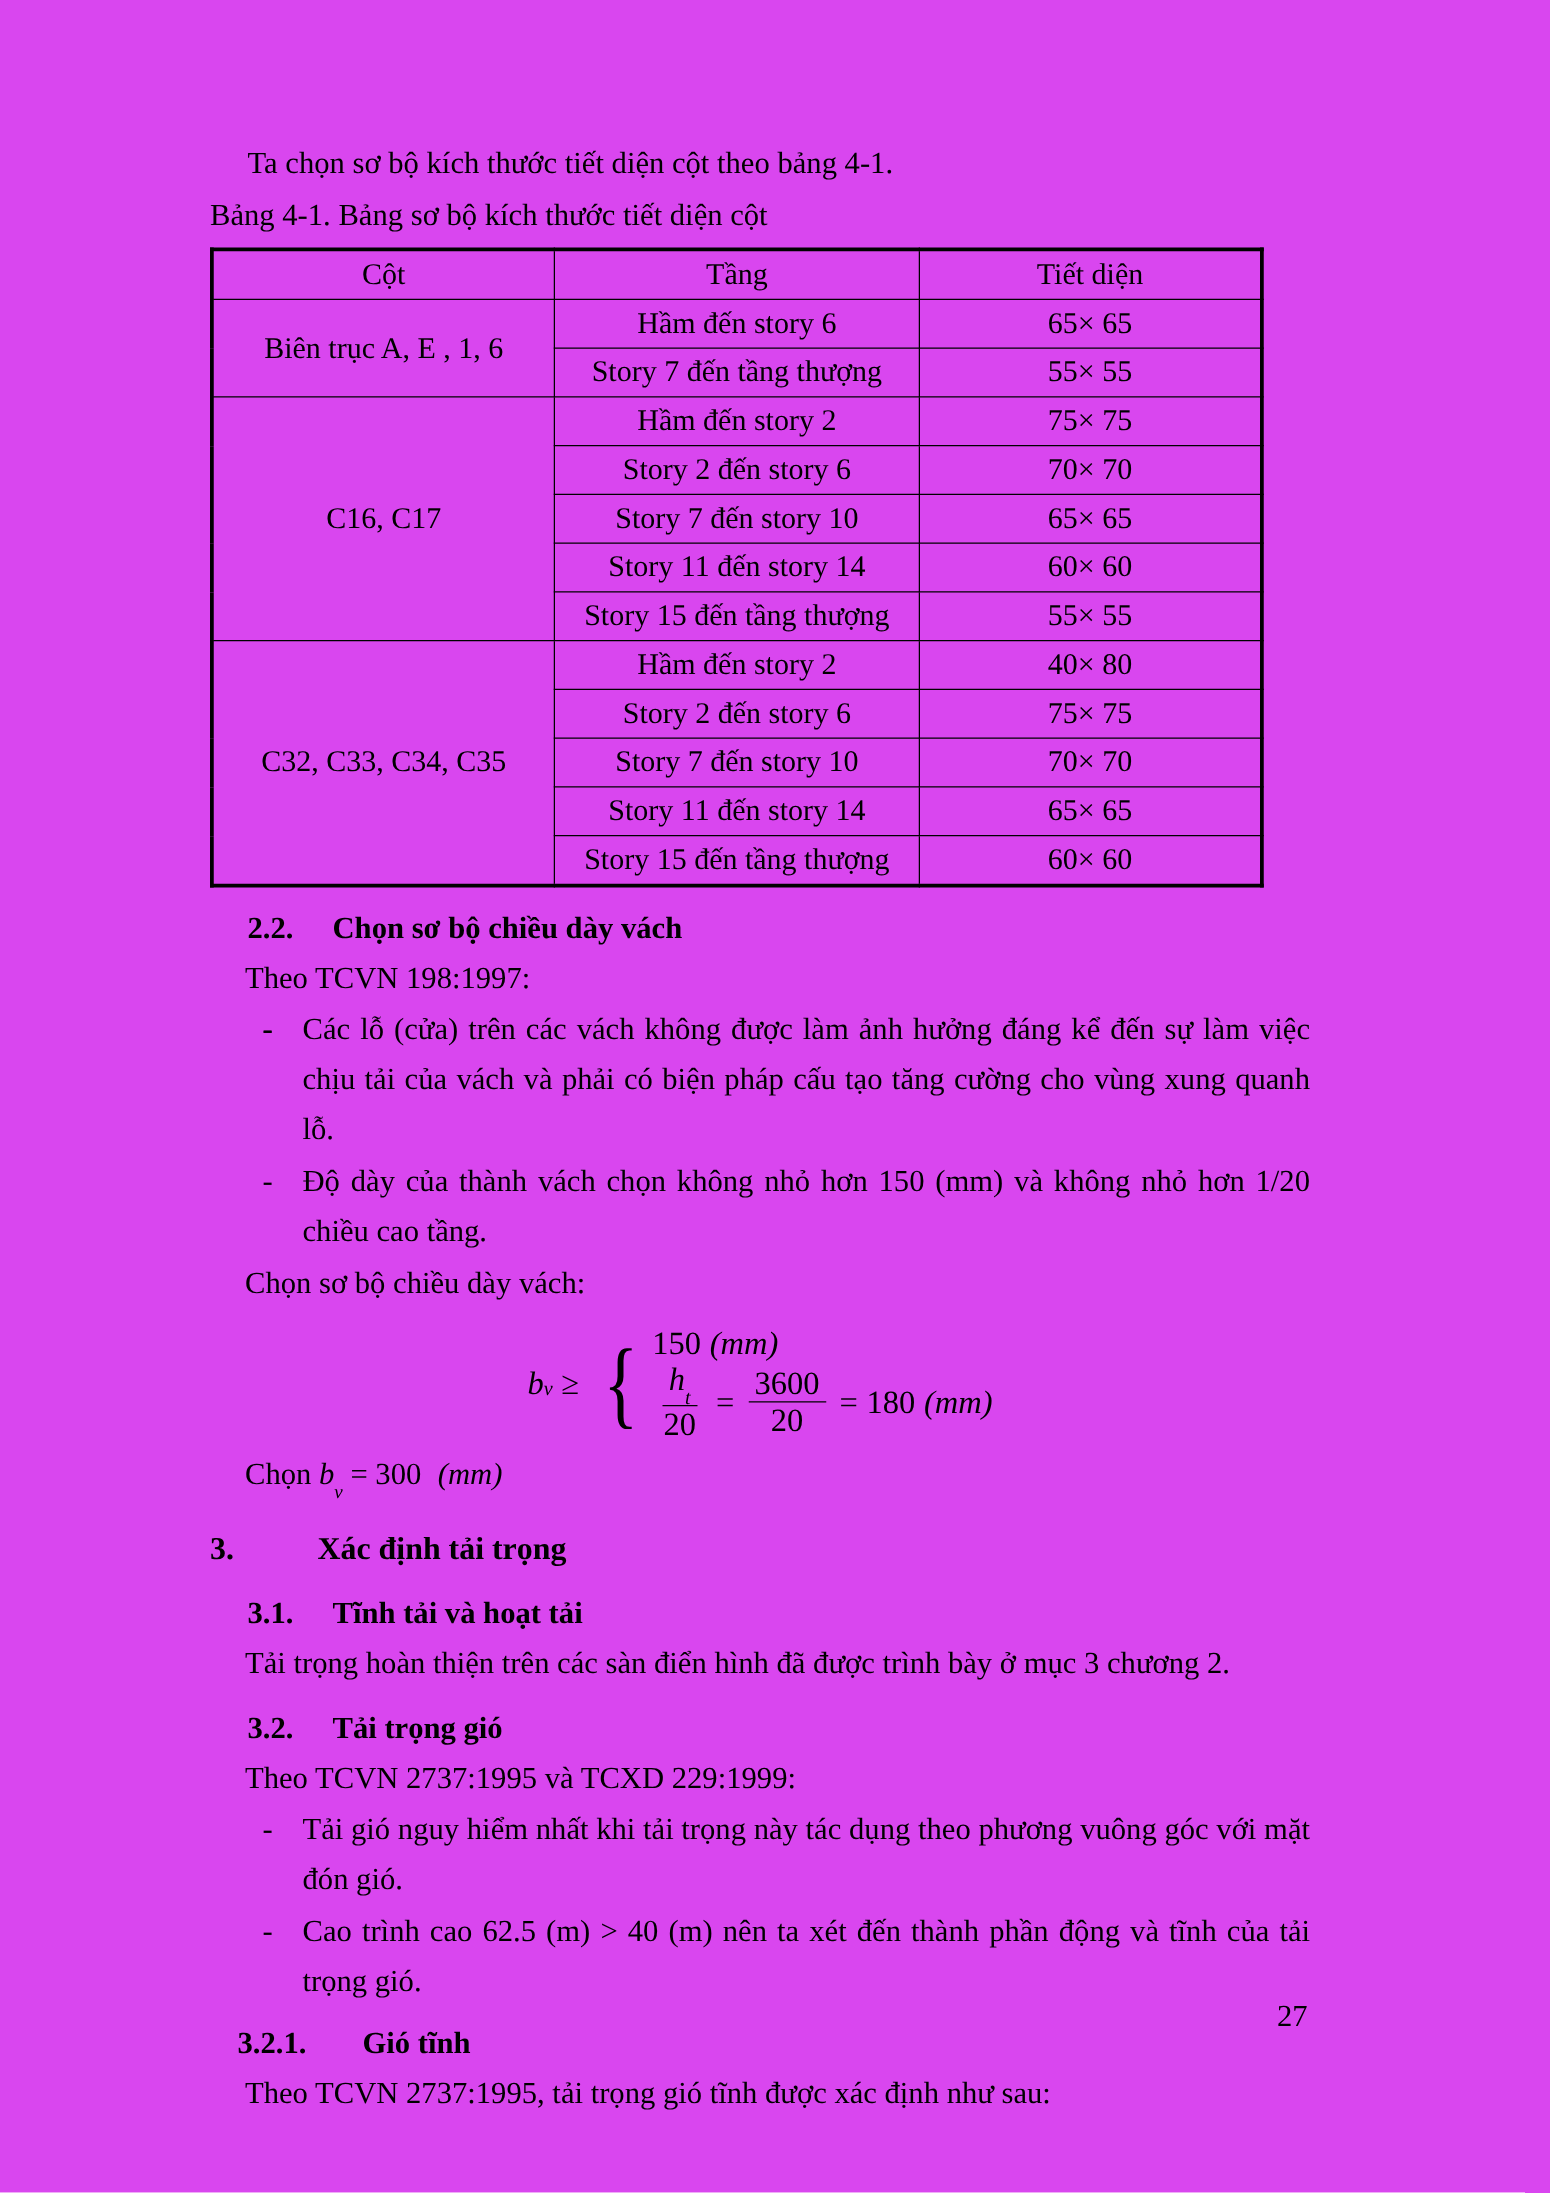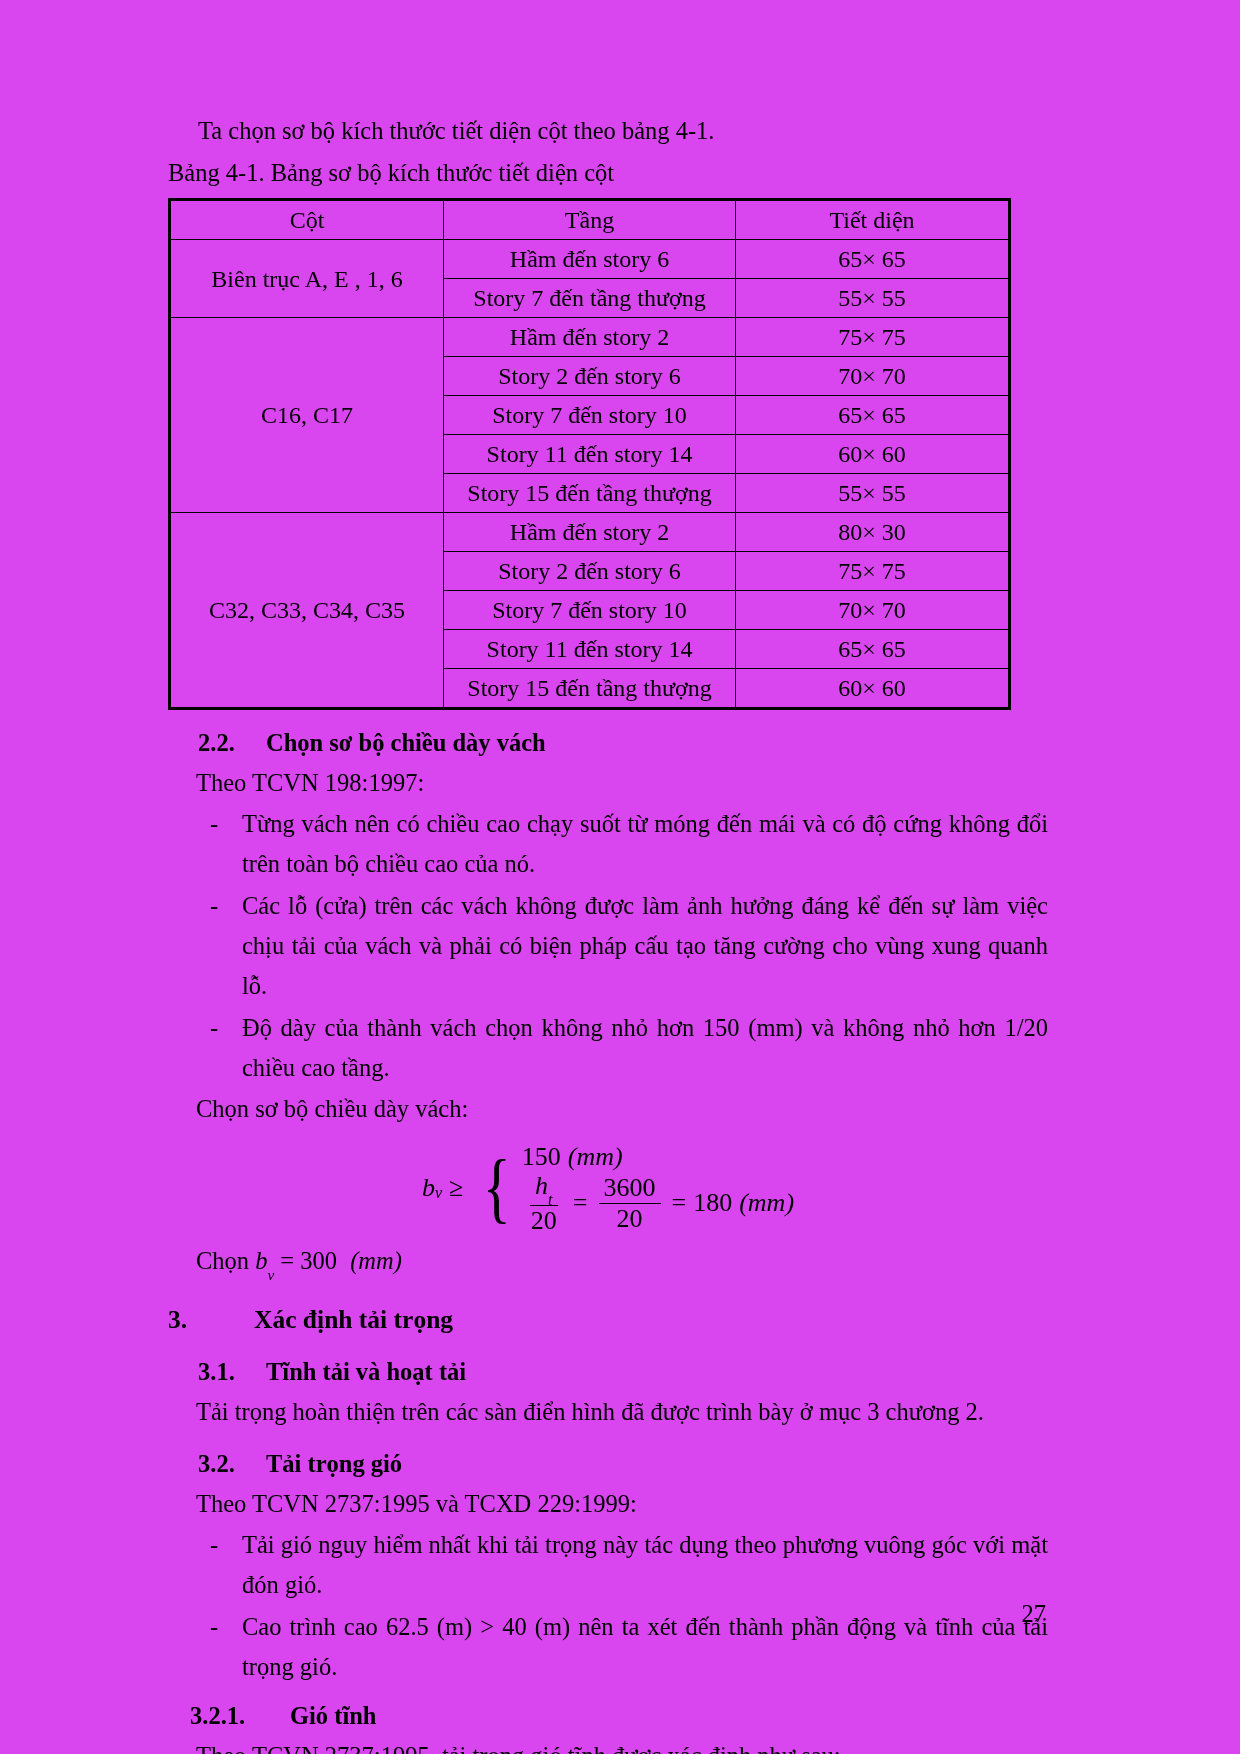--- a/index.html
+++ b/index.html
@@ -255,21 +255,21 @@
           <td>60× 60</td>
         </tr>
         <tr>
           <td>Story 15 đến tầng thượng</td>
           <td>55× 55</td>
         </tr>
 
         <tr class="grp-top">
           <td rowspan="5">C32, C33, C34, C35</td>
           <td>Hầm đến story 2</td>
-          <td>80× 30</td>
+          <td>40× 80</td>
         </tr>
         <tr>
           <td>Story 2 đến story 6</td>
           <td>75× 75</td>
         </tr>
         <tr>
           <td>Story 7 đến story 10</td>
           <td>70× 70</td>
         </tr>
         <tr>
@@ -285,21 +285,20 @@
 
     <div class="h2">
       <span class="num">2.2.</span>
       <span>Chọn sơ bộ chiều dày vách</span>
     </div>
     <p class="body-line">Theo TCVN 198:1997:</p>
 
     <ul class="dash">
       <li>
         <span class="dash-mark">-</span>
-        <span>Từng vách nên có chiều cao chạy suốt từ móng đến mái và có độ cứng không đổi trên toàn bộ chiều cao của nó.</span>
       </li>
       <li>
         <span class="dash-mark">-</span>
         <span>Các lỗ (cửa) trên các vách không được làm ảnh hưởng đáng kể đến sự làm việc chịu tải của vách và phải có biện pháp cấu tạo tăng cường cho vùng xung quanh lỗ.</span>
       </li>
       <li>
         <span class="dash-mark">-</span>
         <span>Độ dày của thành vách chọn không nhỏ hơn 150 (mm) và không nhỏ hơn 1/20 chiều cao tầng.</span>
       </li>
     </ul>

